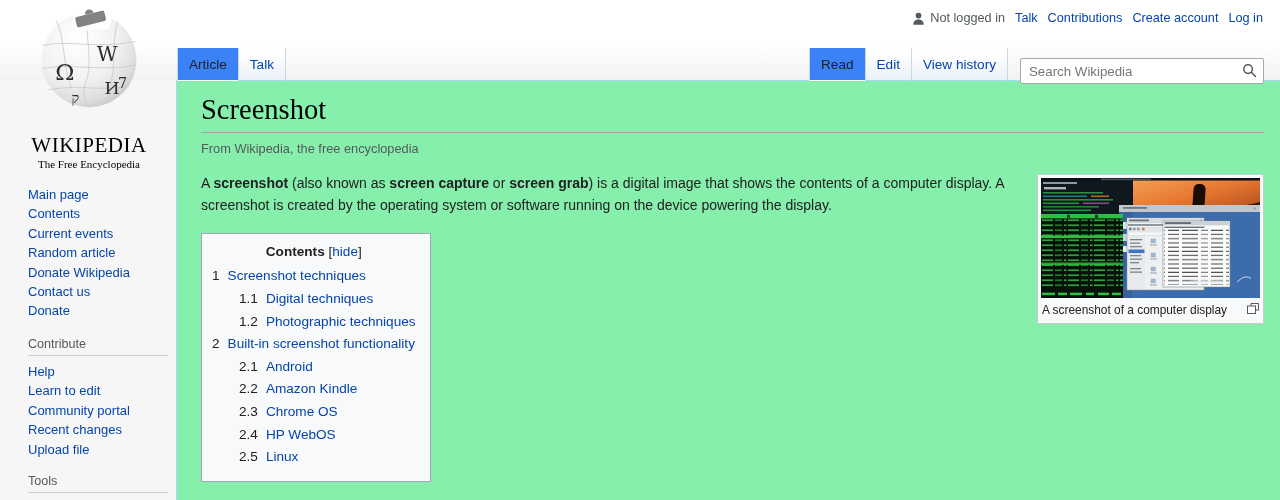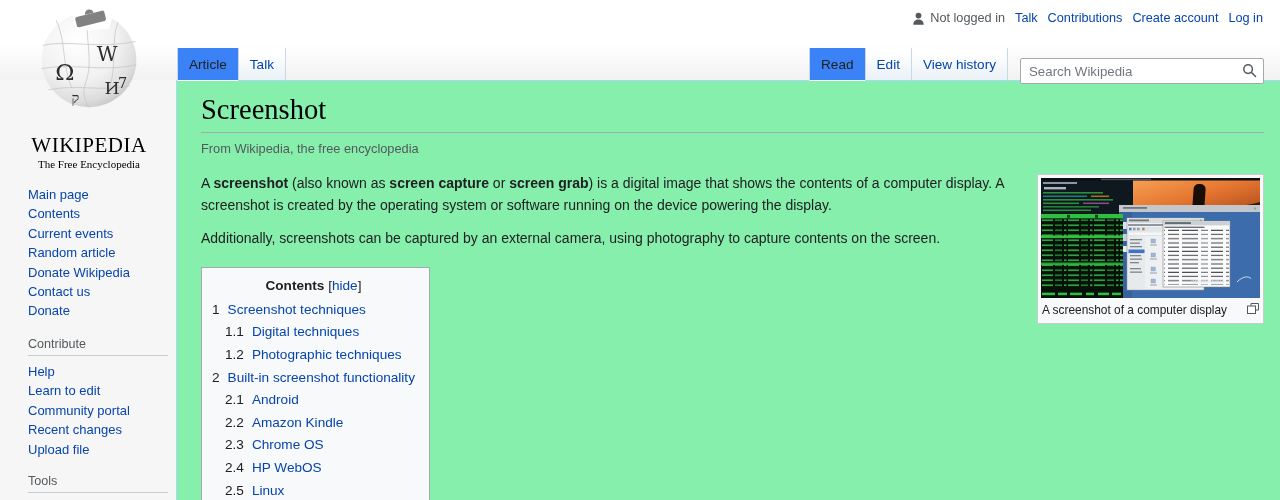--- a/index.html
+++ b/index.html
@@ -67,21 +67,21 @@
   .thumb svg.shot { display:block; }
   .thumb-caption { display:flex; justify-content:space-between; align-items:flex-start;
     padding:4px 1px 2px; line-height:1.35; color:#202122; }
 
   
   .toc { display:inline-block; background:#f8f9fa; border:1px solid #a2a9b1;
     padding:8px 14px 12px 10px; font-size:13.6px; line-height:22.6px; margin-top:6px; }
   .toc-title { text-align:center; line-height:1.4; margin-bottom:4px; }
   .toc-bracket { color:#202122; }
   .toc-row { white-space:nowrap; }
-  .toc-row.l2 { margin-left:13px; }
+  .toc-row.l2 { margin-left:27px; }
   .toc-num { color:#202122; padding-right:8px; }
 </style>
 </head>
 <body>
 
 <div class="page-top"></div>
 
 <div class="personal-bar">
   <span class="pb-user">
     <svg width="13" height="13" viewBox="0 0 14 14">
@@ -305,21 +305,20 @@
         <svg width="12" height="11" viewBox="0 0 12 11" style="flex:none;margin-top:1px">
           <rect x="0.5" y="3" width="8" height="7.5" fill="#ffffff" stroke="#54595d"></rect>
           <path d="M4 3 V0.5 H11.5 V7 H8.5" fill="none" stroke="#54595d"></path>
         </svg>
       </div>
     </div>
 
     
     <p class="lead"><span>A </span><b>screenshot</b><span> (also known as </span><b>screen capture</b><span> or </span><b>screen grab</b><span>) is a digital image that shows the contents of a computer display. A screenshot is created by the operating system or software running on the device powering the display.</span></p>
 
-    <p>Additionally, screenshots can be captured by an external camera, using photography to capture contents on the screen.</p>
 
     
     <div class="toc">
       <div class="toc-title">
         <b>Contents</b>
         <span class="toc-bracket">[</span><a class="blue">hide</a><span class="toc-bracket">]</span>
       </div>
       <div class="toc-row l1"><span class="toc-num">1</span><a class="blue">Screenshot techniques</a></div>
       <div class="toc-row l2"><span class="toc-num">1.1</span><a class="blue">Digital techniques</a></div>
       <div class="toc-row l2"><span class="toc-num">1.2</span><a class="blue">Photographic techniques</a></div>

